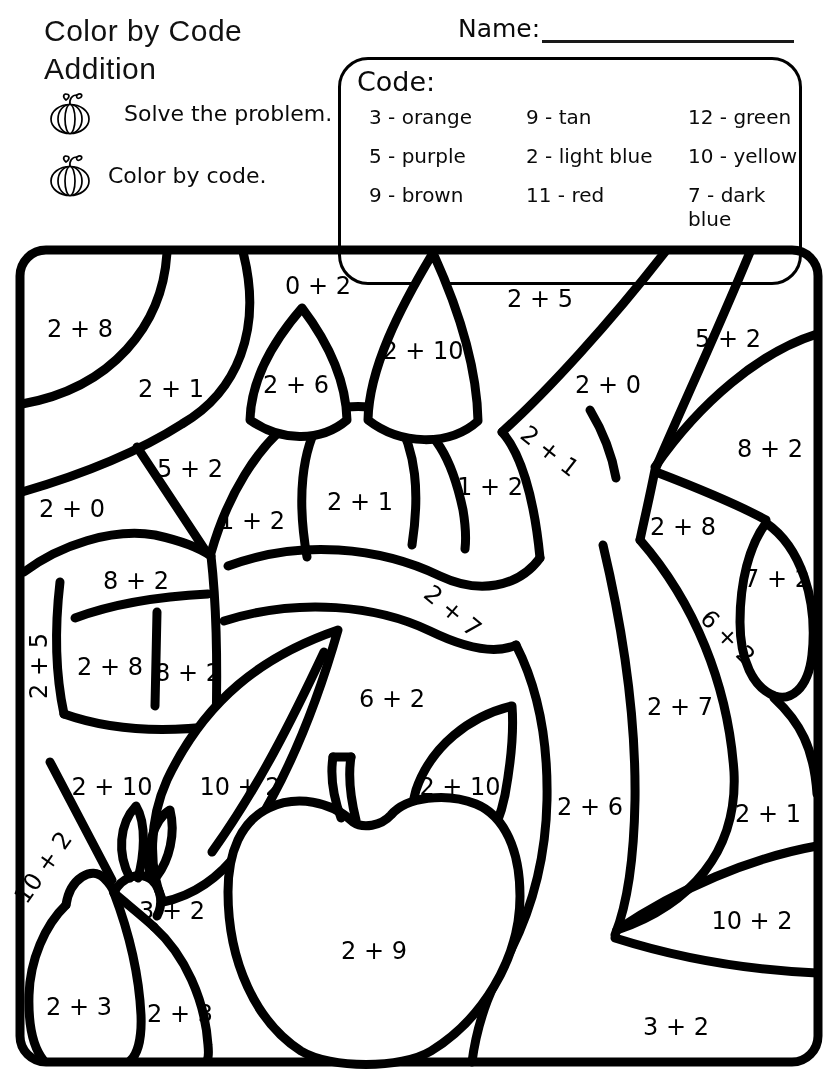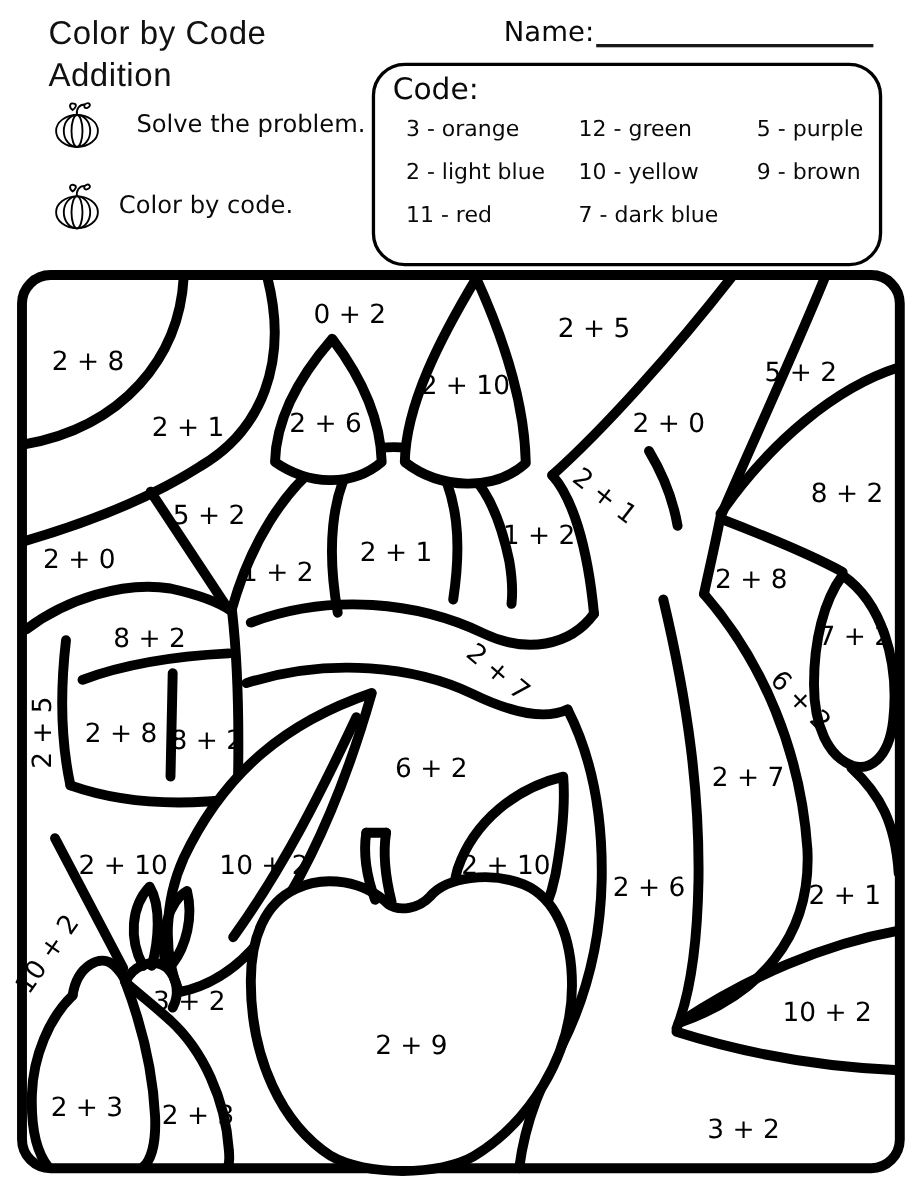--- a/index.html
+++ b/index.html
@@ -10,24 +10,24 @@
   .title{
     position:absolute;left:44px;top:12px;width:300px;
     font-family:"Liberation Sans",sans-serif;font-size:30px;line-height:1.25;
     color:#111;letter-spacing:.5px;
   }
   .name-row{position:absolute;left:458px;top:14px;display:flex;}
   .name-row .lbl{font-size:25px;}
   .name-line{display:inline-block;width:252px;border-bottom:3px solid #1a1a1a;height:26px;margin-left:2px;}
   .instr{position:absolute;left:46px;display:flex;align-items:center;gap:14px;}
   .instr.r1{top:90px;gap:30px;}
-  .instr.r2{top:164px;}
+  .instr.r2{top:152px;}
   .instr .txt{font-size:22px;}
   .codebox{
-    position:absolute;left:338px;top:57px;width:464px;height:185px;
+    position:absolute;left:338px;top:57px;width:464px;height:228px;
     border:3.5px solid #000;border-radius:30px;background:#fff;box-sizing:border-box;
     padding:6px 0 0 16px;
   }
   .codebox .heading{font-size:27px;}
   .code-grid{
     display:grid;grid-template-columns:157px 162px 1fr;
     margin-top:8px;row-gap:15px;font-size:20px;margin-left:12px;
   }
   svg text.problem{
     font-family:"DejaVu Sans",sans-serif;font-size:24px;fill:#000;
@@ -72,20 +72,21 @@
     <ellipse class="pk" cx="24" cy="29" rx="12" ry="14.5" fill="none"></ellipse>
     <ellipse class="pk" cx="24" cy="29" rx="5" ry="14.5" fill="none"></ellipse>
   </svg>
   <span class="txt">Color by code.</span>
 </div>
 
 <div class="codebox">
   <div class="heading">Code:</div>
   <div class="code-grid">
       <span>3 - orange</span>
+      <span>9 - tan</span>
       <span>12 - green</span>
       <span>5 - purple</span>
       <span>2 - light blue</span>
       <span>10 - yellow</span>
       <span>9 - brown</span>
       <span>11 - red</span>
       <span>7 - dark blue</span>
     </div>
 </div>
 

